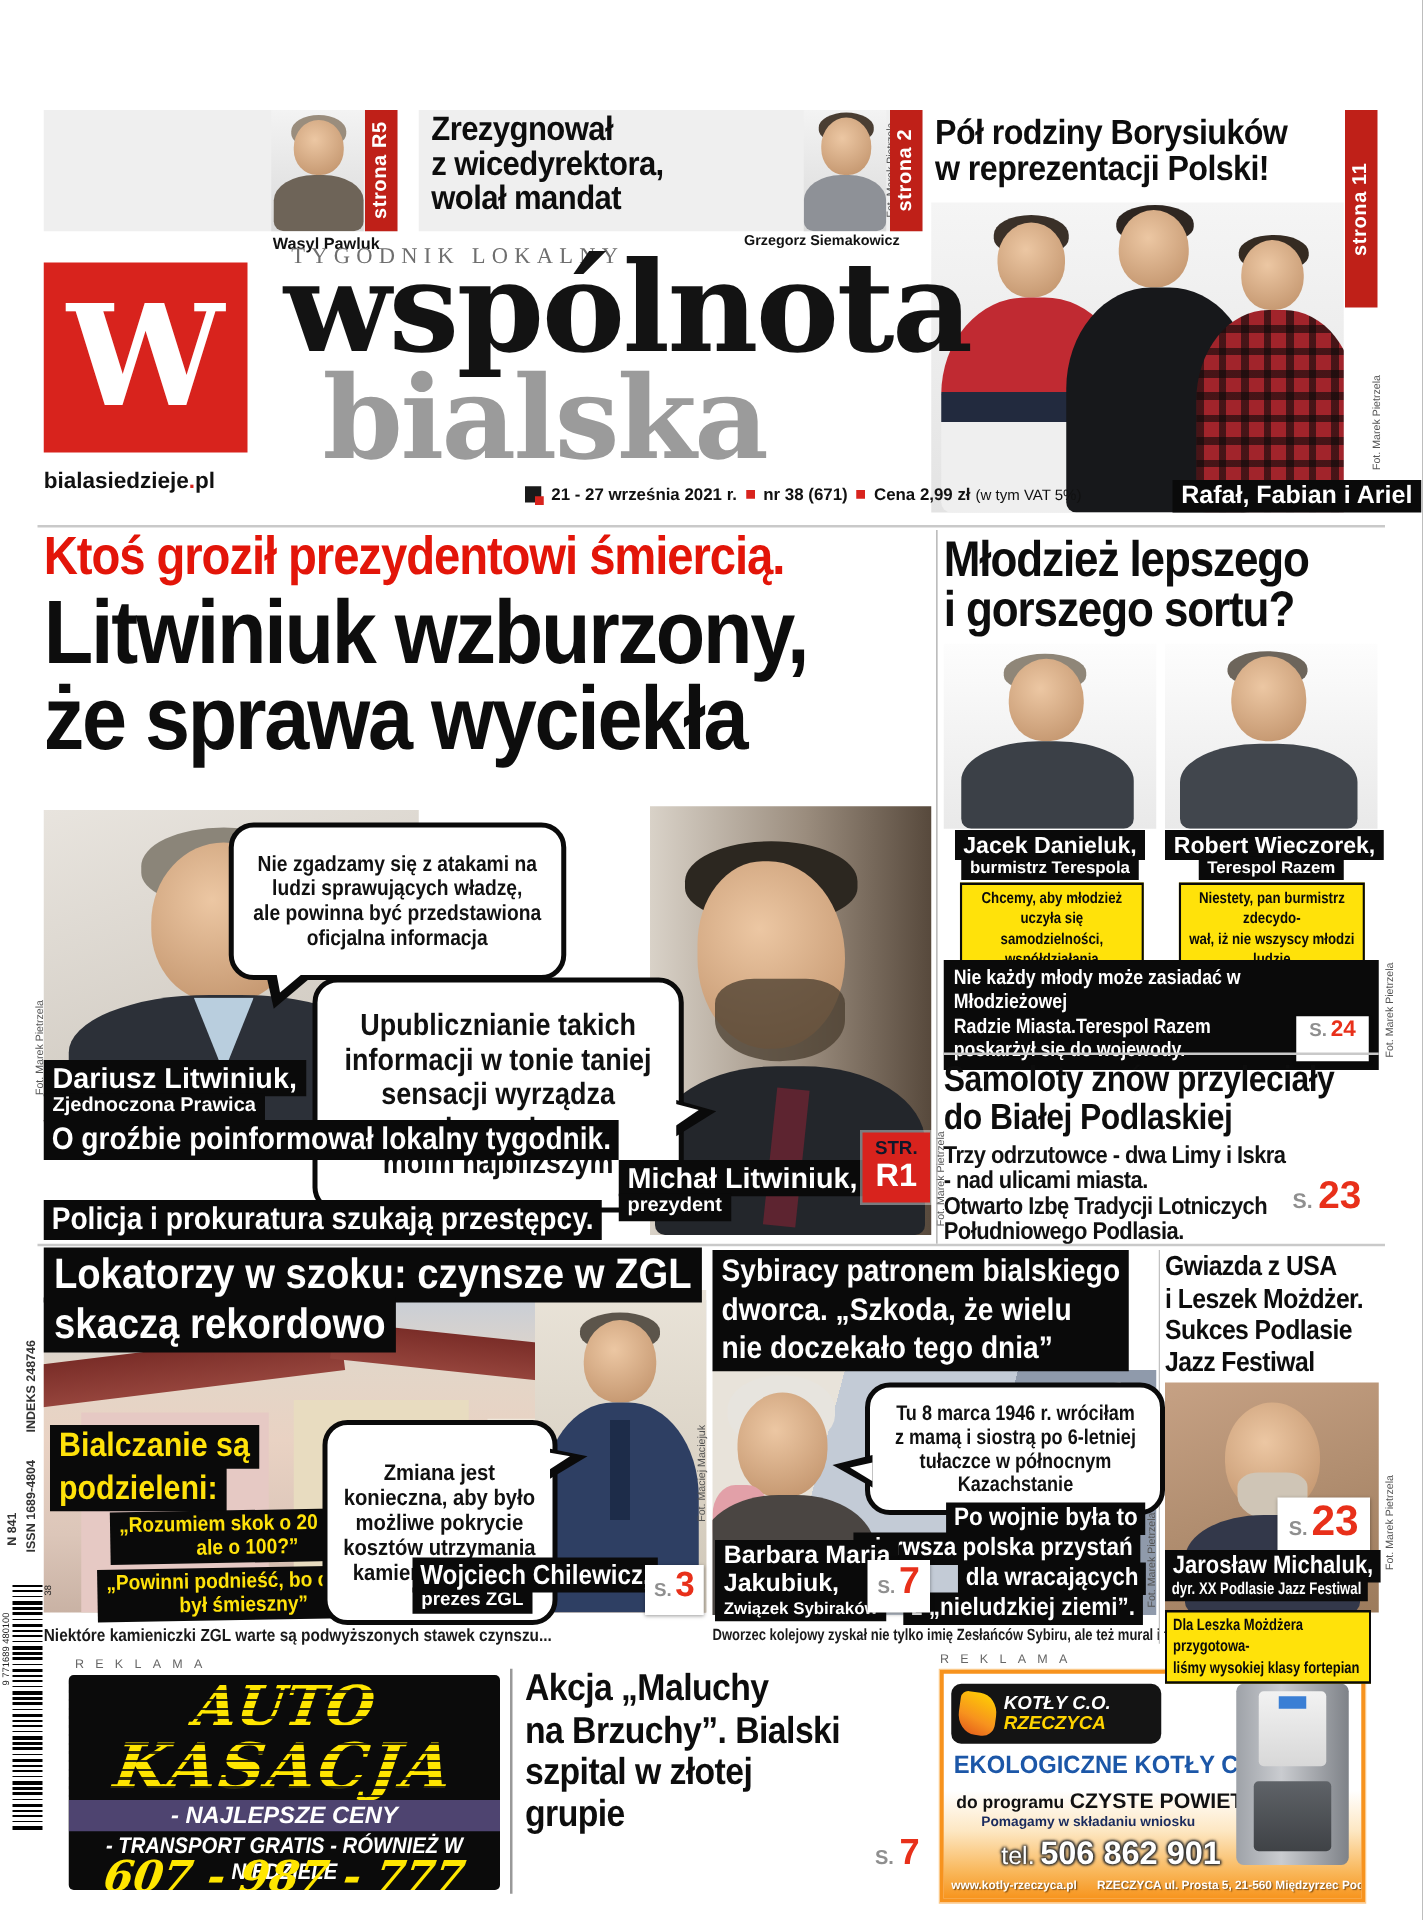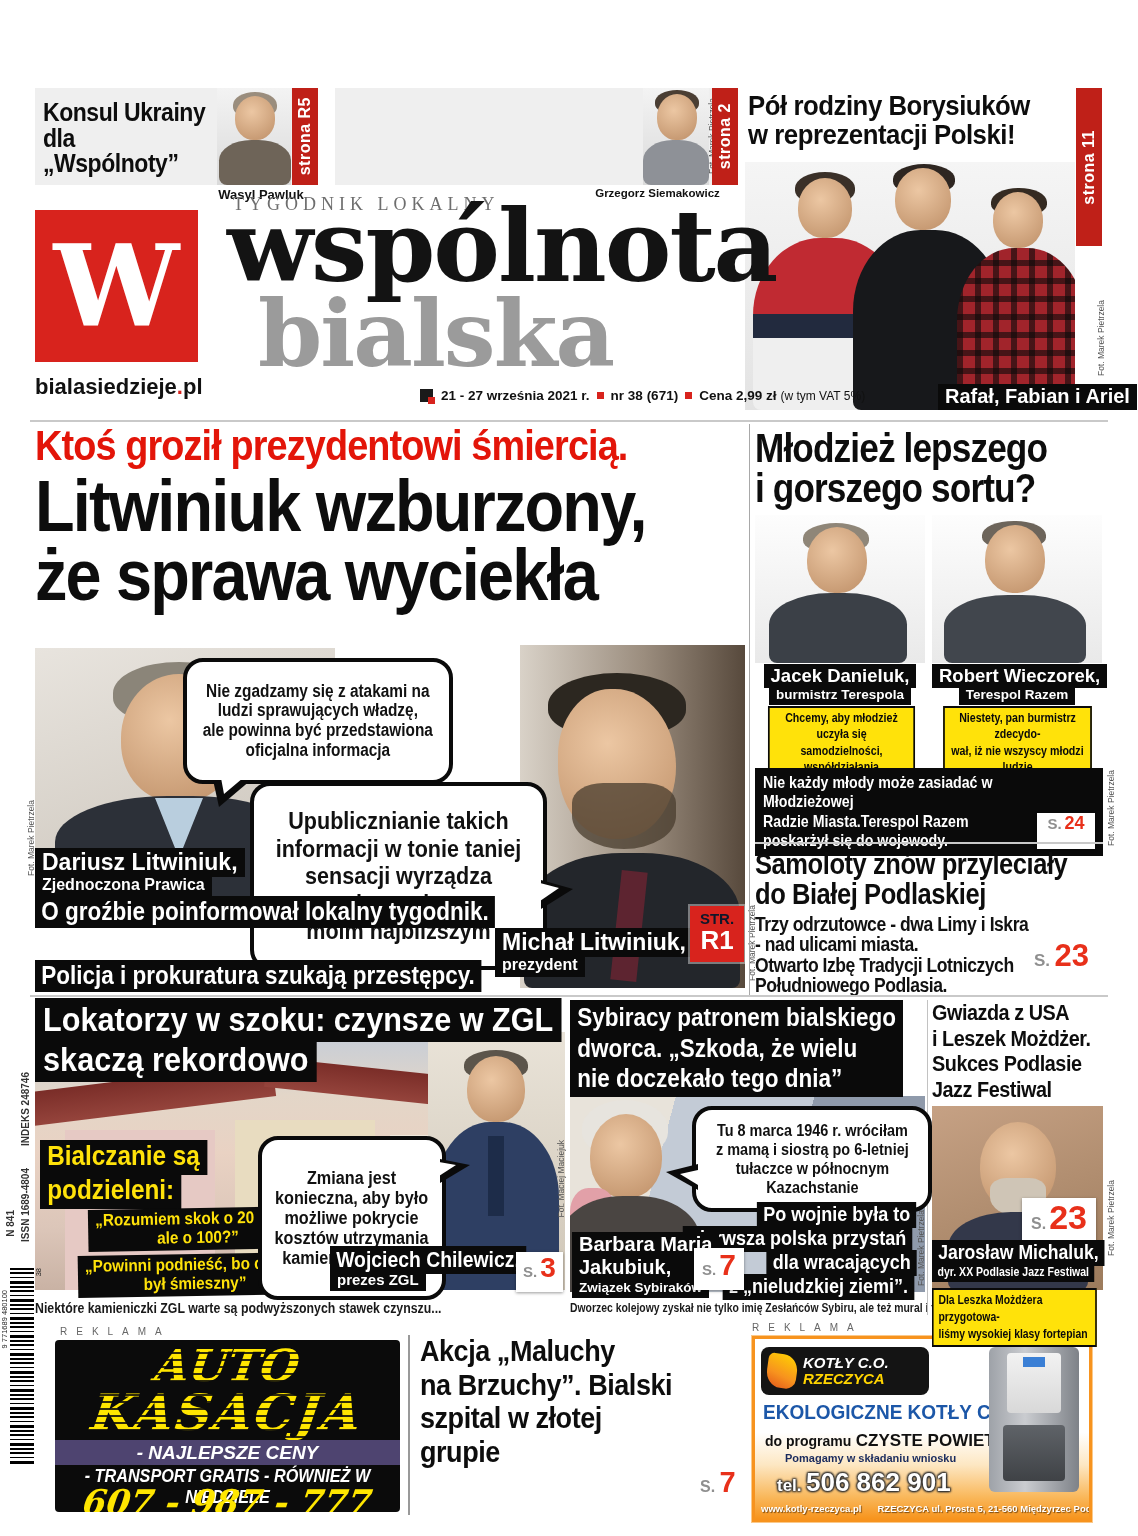--- a/index.html
+++ b/index.html
@@ -44,34 +44,35 @@
   .serifblack{font-family:"DejaVu Serif","Liberation Serif",serif;font-weight:bold;}
   .bullet{display:inline-block;width:7px;height:7px;background:#d8231d;margin:0 7px 1px 7px;}
   .roof{position:absolute;background:linear-gradient(#7a2d28,#95443c);}
 </style>
 </head>
 <body>
 
 <div id="page">
 
   <div class="abs graybox" style="left:35px;top:88px;width:283px;height:97px;">
-    <div class="abs hl pre" style="left:8px;top:12px;width:185px;font-size:25px;"><span class="sx cx92 pre">Konsul Ukrainy
-dla „Wspólnoty”</span></div>
     <div class="abs photo" style="left:182px;top:0;width:74px;height:97px;">
       <div class="hair" style="left:16px;top:4px;width:44px;height:26px;background:#9a8d7d;"></div>
       <div class="head" style="left:18px;top:8px;width:40px;height:44px;"></div>
       <div class="torso" style="left:2px;top:52px;width:72px;height:45px;background:#6e6458;"></div>
     </div>
     <div class="abs tab" style="left:257px;top:0;width:26px;height:97px;">
         <span>strona R5</span>
       </div>
   </div>
   <div class="abs" style="left:196px;top:187px;width:130px;text-align:center;font-size:13px;font-weight:bold;">Wasyl Pawluk</div>
 
   <div class="abs graybox" style="left:335px;top:88px;width:403px;height:97px;">
+    <div class="abs hl pre" style="left:10px;top:2px;width:300px;font-size:27px;"><span class="sx cx92 pre">Zrezygnował
+z wicedyrektora,
+wolał mandat</span></div>
     <div class="abs photo" style="left:308px;top:0;width:66px;height:97px;">
       <div class="hair" style="left:12px;top:2px;width:44px;height:24px;background:#4a3e33;"></div>
       <div class="head" style="left:14px;top:6px;width:40px;height:46px;"></div>
       <div class="torso" style="left:0px;top:52px;width:66px;height:45px;background:#8e9197;"></div>
     </div>
     <div class="abs vcredit" style="left:372px;top:10px;">Fot. Marek Pietrzela</div>
     <div class="abs tab" style="left:377px;top:0;width:26px;height:97px;">
         <span>strona 2</span>
       </div>
   </div>
@@ -95,21 +96,21 @@
   </div>
   <div class="abs wob" style="left:938px;top:384px;font-size:20px;z-index:5;">Rafał, Fabian i Ariel</div>
   <div class="abs vcredit" style="left:1096px;top:300px;">Fot. Marek Pietrzela</div>
 
   <div class="abs" style="left:35px;top:210px;width:163px;height:152px;background:#d8231d;z-index:6;display:flex;align-items:center;justify-content:center;">
     <span class="serifblack" style="color:#fff;font-size:112px;line-height:1;">W</span>
   </div>
   <div class="abs" style="left:233px;top:194px;font-size:18px;letter-spacing:5px;color:#6e6e6e;z-index:6;font-family:'Liberation Serif',serif;">TYGODNIK LOKALNY</div>
   <div class="abs serifblack" style="left:227px;top:196px;font-size:100px;line-height:1;color:#131313;z-index:6;letter-spacing:-2px;">wspólnota</div>
   <div class="abs serifblack" style="left:258px;top:288px;font-size:92px;line-height:1;color:#9b9b9b;z-index:6;letter-spacing:-2px;">bialska</div>
-  <div class="abs" style="left:35px;top:374px;font-size:22px;font-weight:bold;z-index:6;">
+  <div class="abs" style="left:35px;top:374px;font-size:18px;font-weight:bold;z-index:6;">
     <span>bialasiedzieje</span><span style="color:#d8231d;">.</span><span>pl</span>
   </div>
   <div class="abs" style="left:420px;top:388px;z-index:6;font-size:13.5px;display:flex;align-items:center;white-space:nowrap;">
     <span style="position:relative;display:inline-block;width:13px;height:13px;background:#1a1a1a;margin-right:8px;">
         <span style="position:absolute;right:-2px;bottom:-2px;width:7px;height:7px;background:#d8231d;"></span>
       </span>
     <span style="font-weight:bold;">21 - 27 września 2021 r.</span>
     <span class="bullet"></span>
     <span style="font-weight:bold;">nr 38 (671)</span>
     <span class="bullet"></span>
@@ -384,21 +385,21 @@
         <span style="display:block;color:#ffd400;font-weight:bold;font-size:15px;font-style:italic;">RZECZYCA</span>
       </span>
     </div>
     <div style="position:absolute;left:8px;top:62px;font-weight:bold;font-size:20px;color:#1c57a8;white-space:nowrap;"><span class="sx cx95">EKOLOGICZNE KOTŁY C.O.</span></div>
     <div style="position:absolute;left:10px;top:92px;white-space:nowrap;">
       <span style="font-weight:bold;font-size:14px;color:#111;">do programu</span>
       <span style="font-weight:bold;font-size:17px;color:#111;">CZYSTE POWIETRZE</span>
     </div>
     <div style="position:absolute;left:30px;top:113px;font-weight:bold;font-size:11px;color:#1a2b5e;">Pomagamy w składaniu wniosku</div>
     <div style="position:absolute;left:22px;top:128px;white-space:nowrap;text-shadow:1px 1px 2px #333,-1px 1px 2px #333,1px -1px 2px #333,-1px -1px 2px #333;">
-      <span style="color:#fff;font-weight:bold;font-size:17px;">tel.</span>
+      <span style="color:#fff;font-weight:normal;font-size:20px;margin-left:24px;">tel.</span>
       <span style="color:#fff;font-weight:bold;font-size:26px;">506 862 901</span>
     </div>
     <div style="position:absolute;left:0;bottom:0;width:100%;height:22px;display:flex;align-items:center;gap:8px;padding:0 6px;box-sizing:border-box;white-space:nowrap;">
       <span style="color:#fff;font-weight:bold;font-size:9.5px;text-shadow:1px 1px 1px #7a4a10;">www.kotly-rzeczyca.pl</span>
       <span style="display:inline-block;width:1px;height:12px;background:#fff;"></span>
       <span style="color:#fff;font-weight:bold;font-size:9.5px;text-shadow:1px 1px 1px #7a4a10;">RZECZYCA ul. Prosta 5, 21-560 Międzyrzec Podlaski</span>
     </div>
     <div style="position:absolute;right:10px;top:8px;width:90px;height:145px;background:linear-gradient(90deg,#9ea2a8,#caccd0 40%,#7e8288);border-radius:6px;">
       <div style="position:absolute;left:18px;top:6px;width:54px;height:60px;background:linear-gradient(180deg,#f2f2f2,#d8d8d8);border-radius:4px;"></div>
       <div style="position:absolute;left:34px;top:10px;width:22px;height:10px;background:#3a7fd5;"></div>

